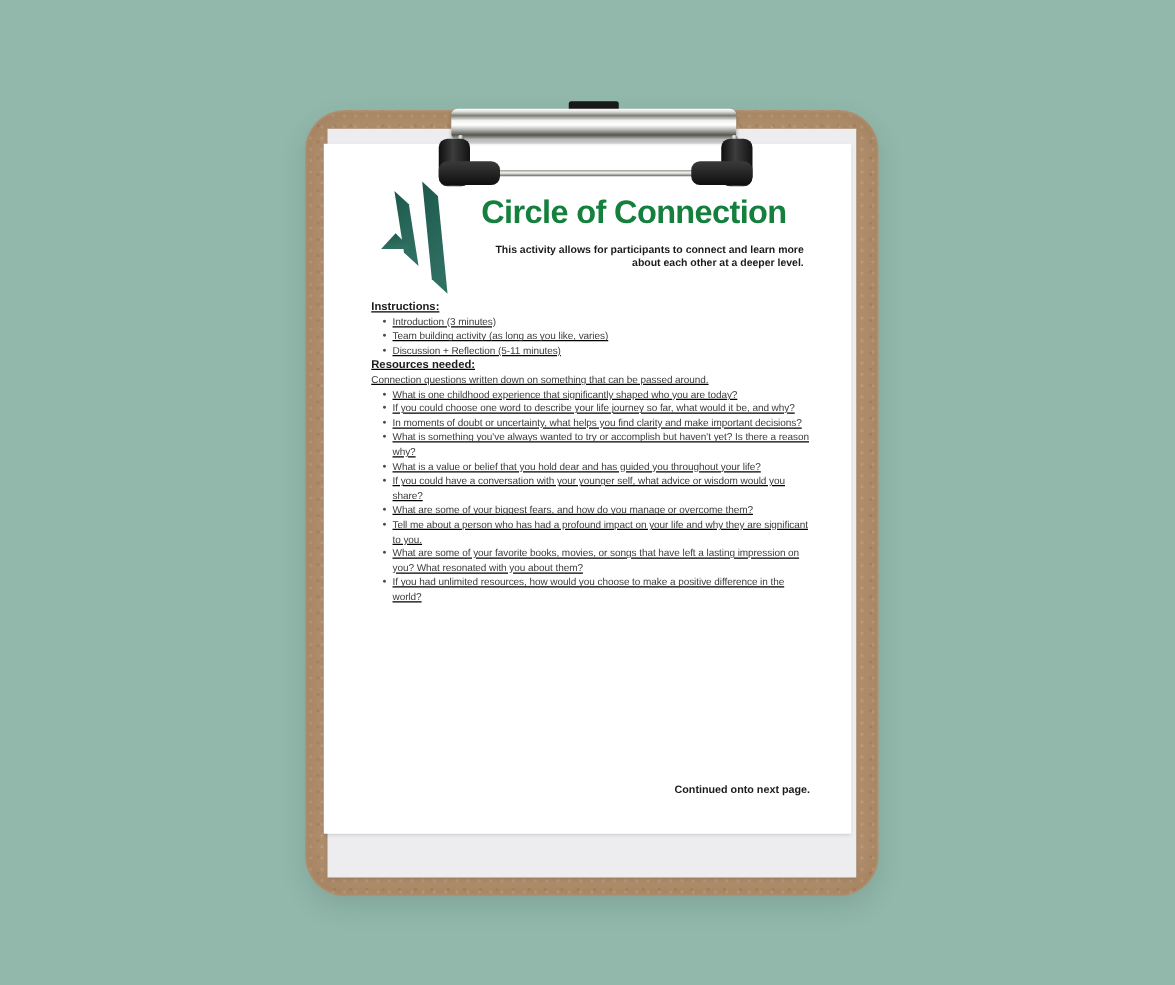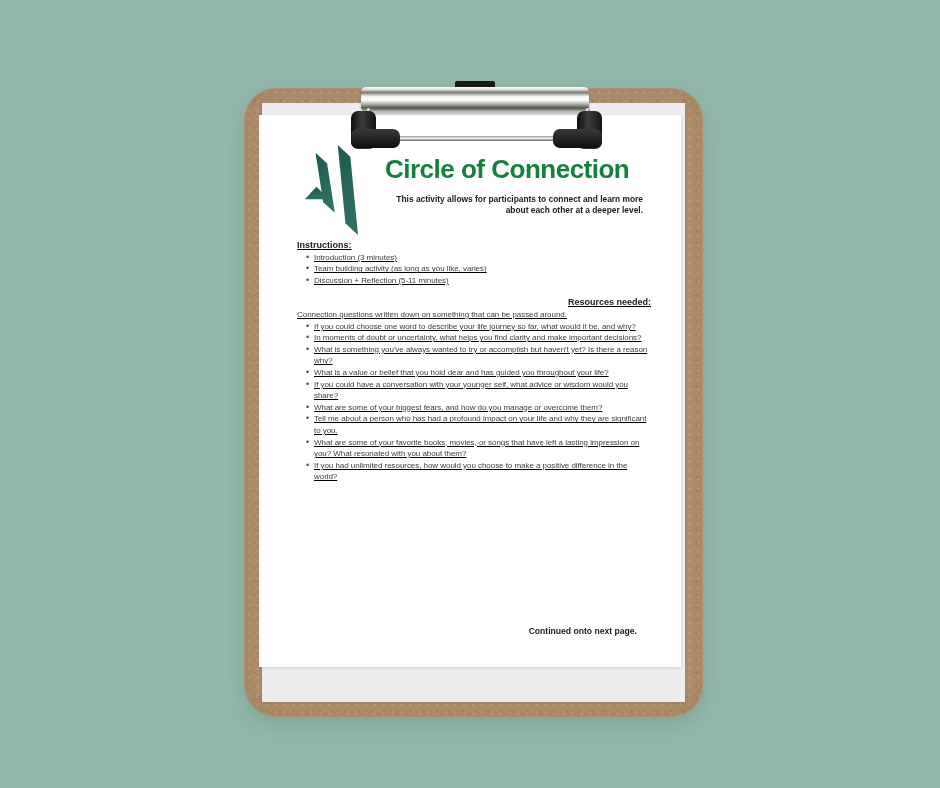--- a/index.html
+++ b/index.html
@@ -67,33 +67,33 @@
     font-size:26px;font-weight:700;letter-spacing:-.5px;color:#15803d;line-height:1.1;
     white-space:nowrap;
   }
   .doc-subtitle{
     position:absolute;left:126px;top:79px;width:258px;
     font-size:8.4px;font-weight:700;line-height:1.32;color:var(--heading);text-align:right;
   }
   
   .content{position:absolute;left:38px;top:125px;width:354px;text-decoration:underline;}
   .section-head{font-size:9px;font-weight:700;color:var(--heading);line-height:11.6px;margin:0;}
-  .mt{margin-top:11px;text-align:right;}
+  .mt{}
   .doc-list{list-style:none;margin:0;padding:0;}
   .doc-item{
     position:relative;padding-left:17px;
     font-size:8px;letter-spacing:-.05px;line-height:11.6px;color:var(--body);
   }
   .doc-item::before{
     content:"\2022";position:absolute;left:9px;top:0;
     font-size:9px;color:#4a4a4a;line-height:11.6px;
   }
   .plain-text{font-size:8px;letter-spacing:-.05px;line-height:11.6px;color:var(--body);margin:0;}
   .doc-footer{
-    position:absolute;right:44px;top:511px;
+    position:absolute;right:33px;top:511px;
     font-size:8.6px;font-weight:700;color:var(--heading);
   }
 </style>
 </head>
 <body>
 
 <div class="clipboard"></div>
 <div class="under-page"></div>
 
 <div class="page">
@@ -117,20 +117,21 @@
     <ul class="doc-list">
         <li class="doc-item">Introduction (3 minutes)</li>
         <li class="doc-item">Team building activity (as long as you like, varies)</li>
         <li class="doc-item">Discussion + Reflection (5-11 minutes)</li>
       </ul>
 
     <p class="section-head mt">Resources needed:</p>
     <p class="plain-text">Connection questions written down on something that can be passed around.</p>
 
     <ul class="doc-list">
+        <li class="doc-item">What is one childhood experience that significantly shaped who you are today?</li>
         <li class="doc-item">If you could choose one word to describe your life journey so far, what would it be, and why?</li>
         <li class="doc-item">In moments of doubt or uncertainty, what helps you find clarity and make important decisions?</li>
         <li class="doc-item">What is something you've always wanted to try or accomplish but haven't yet? Is there a reason why?</li>
         <li class="doc-item">What is a value or belief that you hold dear and has guided you throughout your life?</li>
         <li class="doc-item">If you could have a conversation with your younger self, what advice or wisdom would you share?</li>
         <li class="doc-item">What are some of your biggest fears, and how do you manage or overcome them?</li>
         <li class="doc-item">Tell me about a person who has had a profound impact on your life and why they are significant to you.</li>
         <li class="doc-item">What are some of your favorite books, movies, or songs that have left a lasting impression on you? What resonated with you about them?</li>
         <li class="doc-item">If you had unlimited resources, how would you choose to make a positive difference in the world?</li>
       </ul>

